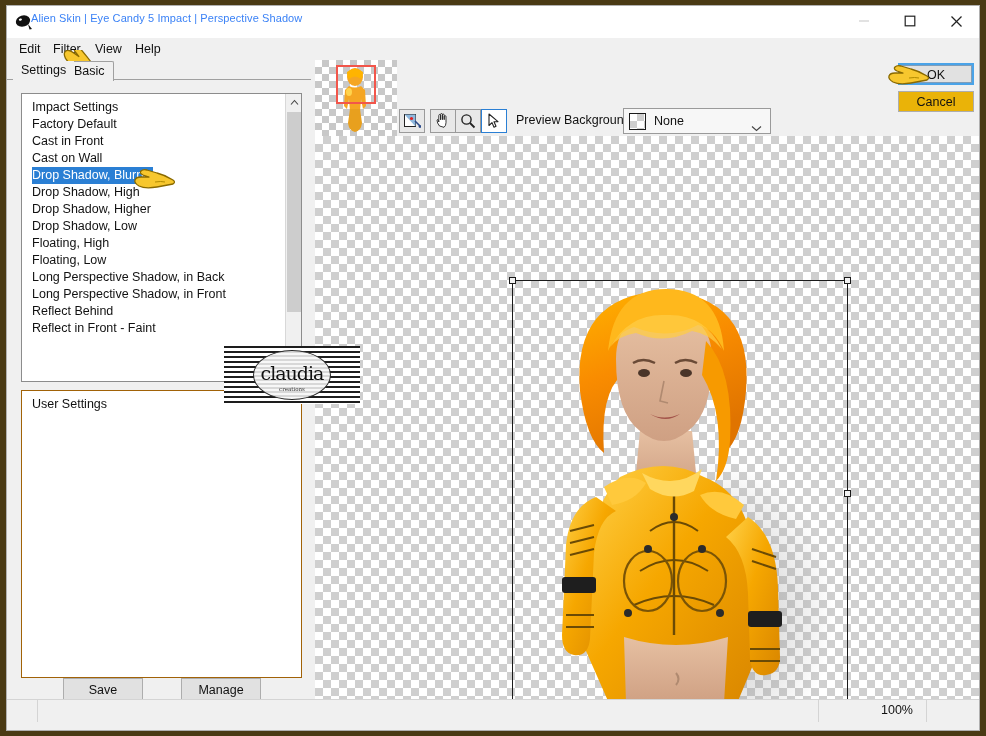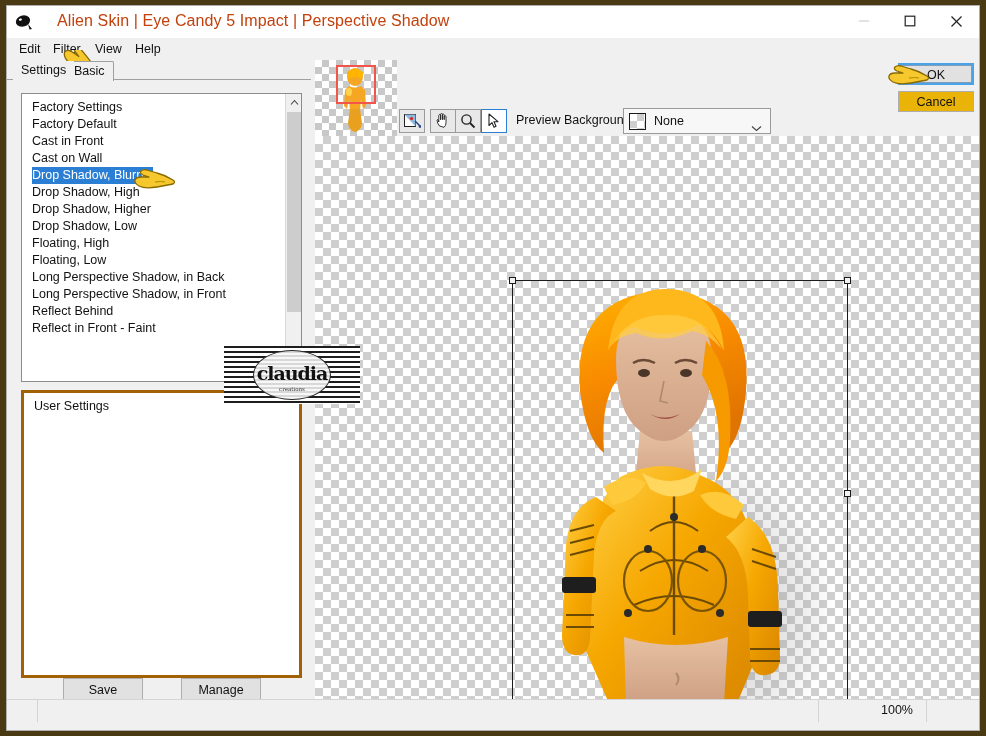--- a/index.html
+++ b/index.html
@@ -35,22 +35,22 @@
     position: absolute; left: 0; top: 0;
     width: 100%; height: 32px;
     background: #ffffff;
     border-bottom: 1px solid #ffffff;
   }
   #app-icon {
     position: absolute; left: 8px; top: 7px;
     width: 18px; height: 18px;
   }
   #title-text {
-    position: absolute; left: 50px; top: 6px;
-    font-size: 16px; color: #c2410c;
+    position: absolute; left: 24px; top: 6px;
+    font-size: 11px; color: #3b82f6;
     white-space: nowrap;
     letter-spacing: .1px;
   }
   .wbtn {
     position: absolute; top: 0;
     width: 46px; height: 30px;
     background: transparent;
     border: none;
     cursor: default;
     display: flex; align-items: center; justify-content: center;
@@ -167,21 +167,21 @@
     position: absolute; left: 1px; top: 218px;
     width: 14px; bottom: 0;
     background: #f0f0f0;
   }
 
   
   #user-box {
     position: absolute; left: 14px; top: 330px;
     width: 281px; height: 288px;
     background: #ffffff;
-    border: 3px solid #a16207;
+    border: 1px solid #a16207;
     overflow: hidden;
   }
   #user-list {
     position: absolute; left: 0; top: 5px; width: 100%;
   }
 
   
   .dlg-btn {
     position: absolute;
     height: 22px;
@@ -353,21 +353,21 @@
     border-radius: 50%;
     background: repeating-linear-gradient(
       to bottom, #d8d8d8 0px, #d8d8d8 2px, #f7f7f7 2px, #f7f7f7 4px);
     border: 1px solid #2a2a2a;
     overflow: hidden;
   }
   #wm-text {
     position: absolute; left: 0; top: 16px; width: 136px;
     text-align: center;
     font-family: "DejaVu Serif", serif;
-    font-size: 19px; font-weight: bold;
+    font-size: 19px; font-weight: normal;
     color: #111; letter-spacing: -1px;
   }
   #wm-sub {
     position: absolute; left: 0; top: 40px; width: 136px;
     text-align: center;
     font-family: "DejaVu Serif", serif;
     font-size: 5.5px; color: #333;
   }
 
   
@@ -446,21 +446,21 @@
 
   <div id="left-panel">
 
     <div id="tabstrip">
       <div class="tab active" id="tab-settings">Settings</div>
       <div class="tab inactive" id="tab-basic">Basic</div>
     </div>
 
     <div id="factory-box">
       <div id="factory-list">
-            <div class="preset-item">Factory Settings</div>
+            <div class="preset-item">Impact Settings</div>
             <div class="preset-item">Factory Default</div>
             <div class="preset-item">Cast in Front</div>
             <div class="preset-item">Cast on Wall</div>
             <div class="preset-item preset-row sel"><span class="preset-item selected">Drop Shadow, Blurry</span></div>
             <div class="preset-item">Drop Shadow, High</div>
             <div class="preset-item">Drop Shadow, Higher</div>
             <div class="preset-item">Drop Shadow, Low</div>
             <div class="preset-item">Floating, High</div>
             <div class="preset-item">Floating, Low</div>
             <div class="preset-item">Long Perspective Shadow, in Back</div>

